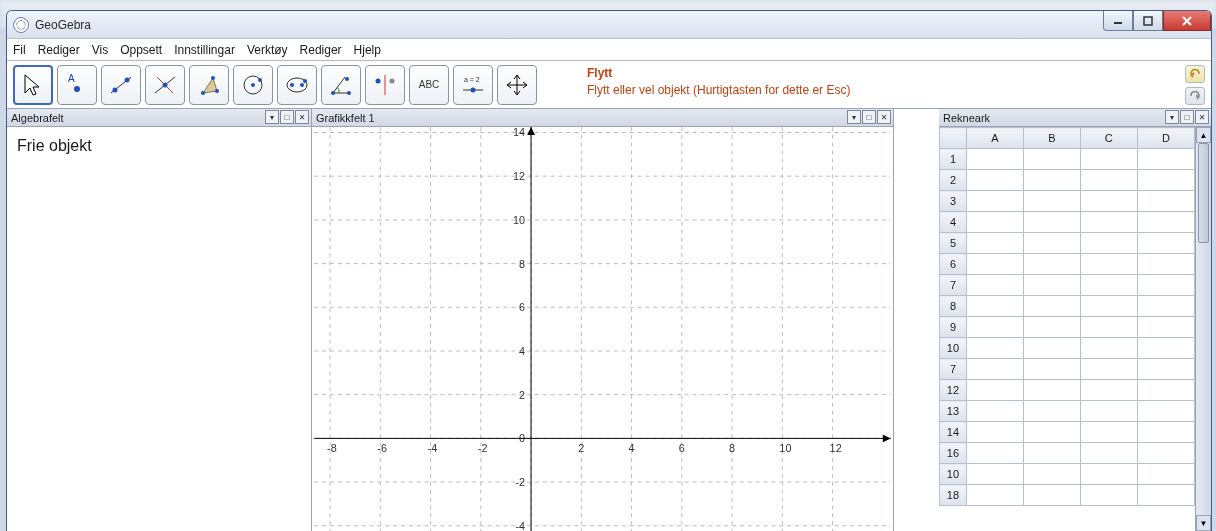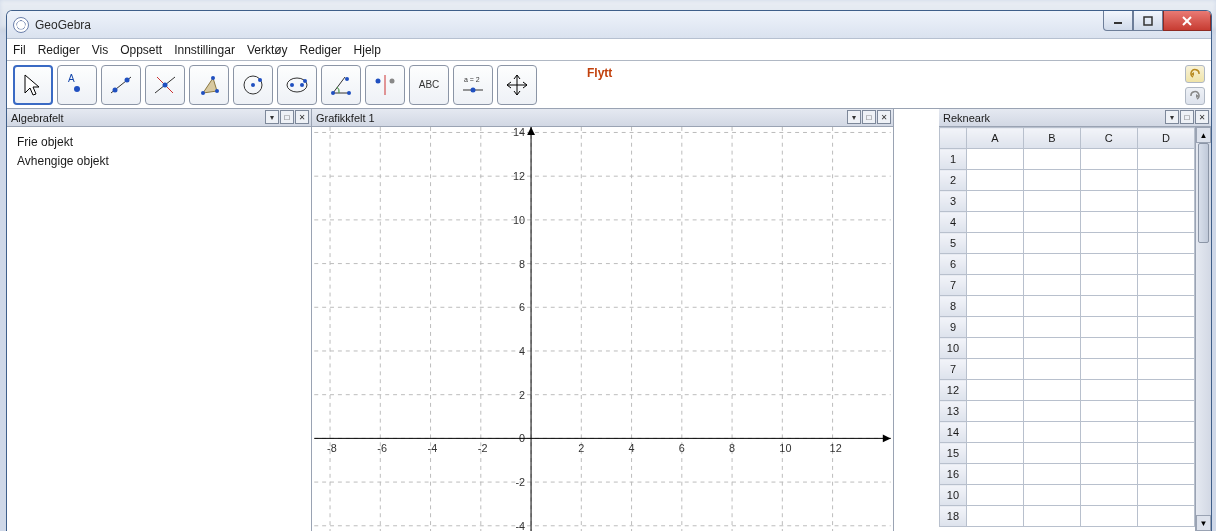--- a/index.html
+++ b/index.html
@@ -87,21 +87,21 @@
     height: 18px; background: linear-gradient(#e5e9f1,#d2d8e4);
     border-bottom:1px solid #9aa3b3; font-size:11px; color:#1a1a1a;
     display:flex;align-items:center;padding:0 4px; position:relative;
   }
   .panel-hdr .ctrl{position:absolute;right:2px;top:1px;display:flex;gap:1px;}
   .panel-hdr .ctrl span{width:14px;height:14px;border:1px solid #7d889a;background:#eef1f6;
     display:flex;align-items:center;justify-content:center;font-size:8px;color:#333;}
 
   
   .algebra { width: 305px; }
-  .algebra-body { padding: 6px 10px; font-size: 12px; color:#1a1a1a; line-height:1.6;}
+  .algebra-body { padding: 6px 10px; font-size: 16px; color:#1a1a1a; line-height:1.6;}
 
   
   .graphics { flex:1; min-width:0;}
   .graphics-body { flex:1; position:relative; background:#fff; overflow:hidden;}
 
   
   .spread { width: 317px; padding-left: 45px; }
   .spread-body{flex:1;display:flex;overflow:hidden;}
   .spread-grid{flex:1;overflow:hidden;}
   .spread table{border-collapse:collapse;font-size:11px;color:#1a1a1a;width:100%;}
@@ -240,20 +240,21 @@
         </svg>
     </div>
     <div class="toolbtn">
       <svg>
           <path d="M14 4 L14 24 M4 14 L24 14 M14 4 L11 8 M14 4 L17 8 M14 24 L11 20 M14 24 L17 20 M4 14 L8 11 M4 14 L8 17 M24 14 L20 11 M24 14 L20 17" stroke="#000" fill="none"></path>
         </svg>
     </div>
 
     <div class="tool-desc">
       <div class="t1">Flytt</div>
+      <div class="t2">Flytt eller vel objekt (Hurtigtasten for dette er Esc)</div>
     </div>
 
     <div class="tool-side">
       <div class="sidebtn">
         <svg width="14" height="12">
             <path d="M11 6 A4 4 0 1 0 5 9" stroke="#b88a20" fill="none" stroke-width="1.5"></path>
             <path d="M3 6 L6 4 L6 8 Z" fill="#b88a20"></path>
           </svg>
       </div>
       <div class="sidebtn" style="background:linear-gradient(#eef1f6,#dde2ec)">
@@ -271,21 +272,20 @@
       <div class="panel-hdr">
         <span>Algebrafelt</span>
         <div class="ctrl">
           <span>▾</span>
           <span>□</span>
           <span>✕</span>
         </div>
       </div>
       <div class="algebra-body">
         <div>Frie objekt</div>
-        <div>Avhengige objekt</div>
       </div>
     </div>
 
     <div class="panel graphics">
       <div class="panel-hdr">
         <span>Grafikkfelt 1</span>
         <div class="ctrl">
           <span>▾</span>
           <span>□</span>
           <span>✕</span>
@@ -454,27 +454,20 @@
                   <td></td>
                 </tr>
                 <tr>
                   <td class="rownum">14</td>
                   <td></td>
                   <td></td>
                   <td></td>
                   <td></td>
                 </tr>
                 <tr>
-                  <td class="rownum">15</td>
-                  <td></td>
-                  <td></td>
-                  <td></td>
-                  <td></td>
-                </tr>
-                <tr>
                   <td class="rownum">16</td>
                   <td></td>
                   <td></td>
                   <td></td>
                   <td></td>
                 </tr>
                 <tr>
                   <td class="rownum">10</td>
                   <td></td>
                   <td></td>

